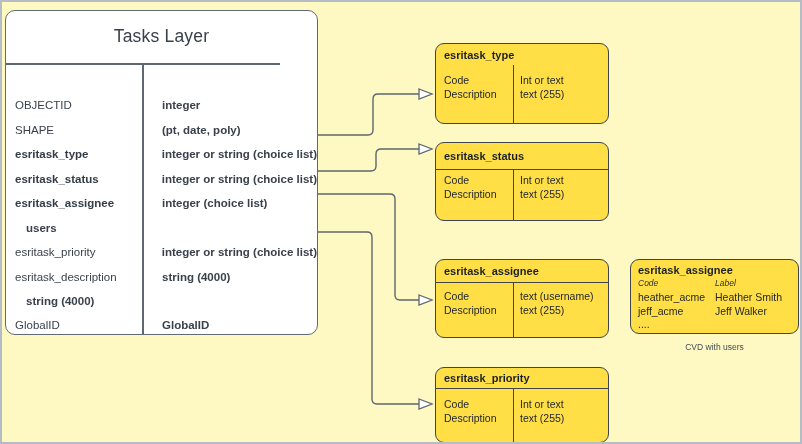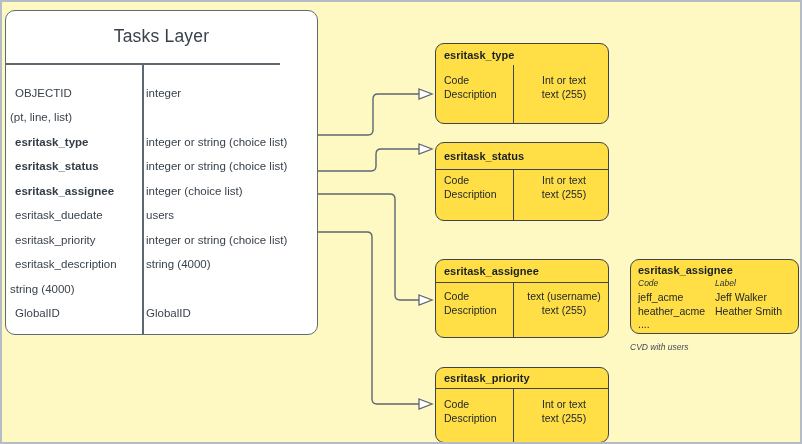--- a/index.html
+++ b/index.html
@@ -18,59 +18,59 @@
     border-radius:10px;
   }
   .mt-title {
     position:absolute; left:0; top:0; width:100%; height:50px;
     display:flex; align-items:center; justify-content:center;
     font-size:17.5px; letter-spacing:.2px; color:#39424c;
   }
   .mt-sep { position:absolute; left:0; top:52px; width:274px; height:2px; background:#5d6872; }
   .mt-divider { position:absolute; left:136px; top:52px; bottom:0; width:1.6px; background:#5d6872; }
   .mt-rows { position:absolute; left:0; right:0; top:76px; }
-  .mt-row { display:flex; height:24.45px; align-items:flex-start; font-size:11.5px; }
+  .mt-row { display:flex; height:24.45px; align-items:flex-end; font-size:11.5px; }
   .mt-row .cell-l { width:136px; box-sizing:border-box; padding-left:9px; white-space:nowrap; }
-  .mt-row .cell-r { flex:1; box-sizing:border-box; padding-left:4px; white-space:nowrap; }
+  .mt-row .cell-r { flex:1; box-sizing:border-box; padding-left:20px; white-space:nowrap;font-weight:bold; }
   .mt-row .bold { font-weight:700; color:#333d47; }
 
   
   .ybox {
     position:absolute; box-sizing:border-box; background:#ffdf45;
     border:1.5px solid #3f454b; border-radius:9px; color:#23282d;
     display:flex; flex-direction:column; overflow:hidden;
   }
   .ybox-header {
     box-sizing:border-box; flex:0 0 auto; padding:0 0 0 8px;
     display:flex; align-items:center; font-weight:700; font-size:11px;
     color:#1b2025; border-bottom:1.4px solid #3f454b; white-space:nowrap;
   }
   .ybox-header.noline { border-bottom:none; }
   .ybox-body { flex:1; display:flex; align-items:stretch; }
   .ybox-left {
     width:78px; box-sizing:border-box; border-right:1.3px solid #3f454b;
     padding:var(--pt,6px) 0 0 8px; font-size:10.5px; line-height:14px; white-space:nowrap;
   }
   .ybox-right { flex:1; box-sizing:border-box; padding:var(--pt,6px) 0 0 6px;
-    font-size:10.5px; line-height:14px; white-space:nowrap;text-align:center; }
+    font-size:10.5px; line-height:14px; white-space:nowrap; }
 
   
   .cvd-box {
     position:absolute; left:628px; top:257px; width:169px; height:75px;
     box-sizing:border-box; background:#ffdf45; border:1.5px solid #3f454b;
     border-radius:9px; color:#23282d; padding:3px 0 0 7px; overflow:hidden;
   }
   .cvd-title { font-weight:700; font-size:11px; line-height:14px; color:#1b2025; }
   .cvd-heads { display:flex; font-style:italic; font-size:8.5px; line-height:13px; color:#2d3338; }
   .cvd-row { display:flex; font-size:10.5px; line-height:14px; white-space:nowrap; }
   .cvd-c1 { width:77px; flex:0 0 auto; }
   .cvd-dots { font-size:10.5px; line-height:13px; }
   .cvd-caption {
-    position:absolute; left:628px; top:340px; width:169px; 
-    font-style:italic; font-size:8.5px; color:#434b54;
+    position:absolute; left:628px; top:340px; width:169px; text-align:center;
+    font-size:8.5px; color:#434b54;
   }
 </style>
 </head>
 <body>
 
 <div class="canvas">
 
   <svg class="connectors" viewBox="0 0 802 444" fill="none" stroke="#5d6670" stroke-width="1.4">
     <path d="M 315,133 H 366 Q 371,133 371,128 V 97 Q 371,92 376,92 H 417"></path>
     <path d="M 315,169 H 369 Q 374,169 374,164 V 152 Q 374,147 379,147 H 417"></path>
@@ -85,36 +85,36 @@
   <div class="main-table">
     <div class="mt-title">Tasks Layer</div>
     <div class="mt-sep"></div>
     <div class="mt-divider"></div>
     <div class="mt-rows">
       <div class="mt-row">
         <div class="cell-l">OBJECTID</div>
         <div class="cell-r">integer</div>
       </div>
       <div class="mt-row">
-        <div class="cell-r">(pt, line, list)</div>
+        <div class="cell-l">SHAPE</div>
+        <div class="cell-r">(pt, date, poly)</div>
       </div>
       <div class="mt-row">
         <div class="cell-l bold">esritask_type</div>
         <div class="cell-r">integer or string (choice list)</div>
       </div>
       <div class="mt-row">
         <div class="cell-l bold">esritask_status</div>
         <div class="cell-r">integer or string (choice list)</div>
       </div>
       <div class="mt-row">
         <div class="cell-l bold">esritask_assignee</div>
         <div class="cell-r">integer (choice list)</div>
       </div>
       <div class="mt-row">
-        <div class="cell-l">esritask_duedate</div>
         <div class="cell-r">users</div>
       </div>
       <div class="mt-row">
         <div class="cell-l">esritask_priority</div>
         <div class="cell-r">integer or string (choice list)</div>
       </div>
       <div class="mt-row">
         <div class="cell-l">esritask_description</div>
         <div class="cell-r">string (4000)</div>
       </div>
@@ -184,24 +184,24 @@
     </div>
   </div>
 
   <div class="cvd-box">
     <div class="cvd-title">esritask_assignee</div>
     <div class="cvd-heads">
       <span class="cvd-c1">Code</span>
       <span>Label</span>
     </div>
     <div class="cvd-row">
+      <span class="cvd-c1">heather_acme</span>
+      <span>Heather Smith</span>
+    </div>
+    <div class="cvd-row">
       <span class="cvd-c1">jeff_acme</span>
       <span>Jeff Walker</span>
     </div>
-    <div class="cvd-row">
-      <span class="cvd-c1">heather_acme</span>
-      <span>Heather Smith</span>
-    </div>
     <div class="cvd-dots">....</div>
   </div>
   <div class="cvd-caption">CVD with users</div>
 
 </div>
 
 </body></html>

